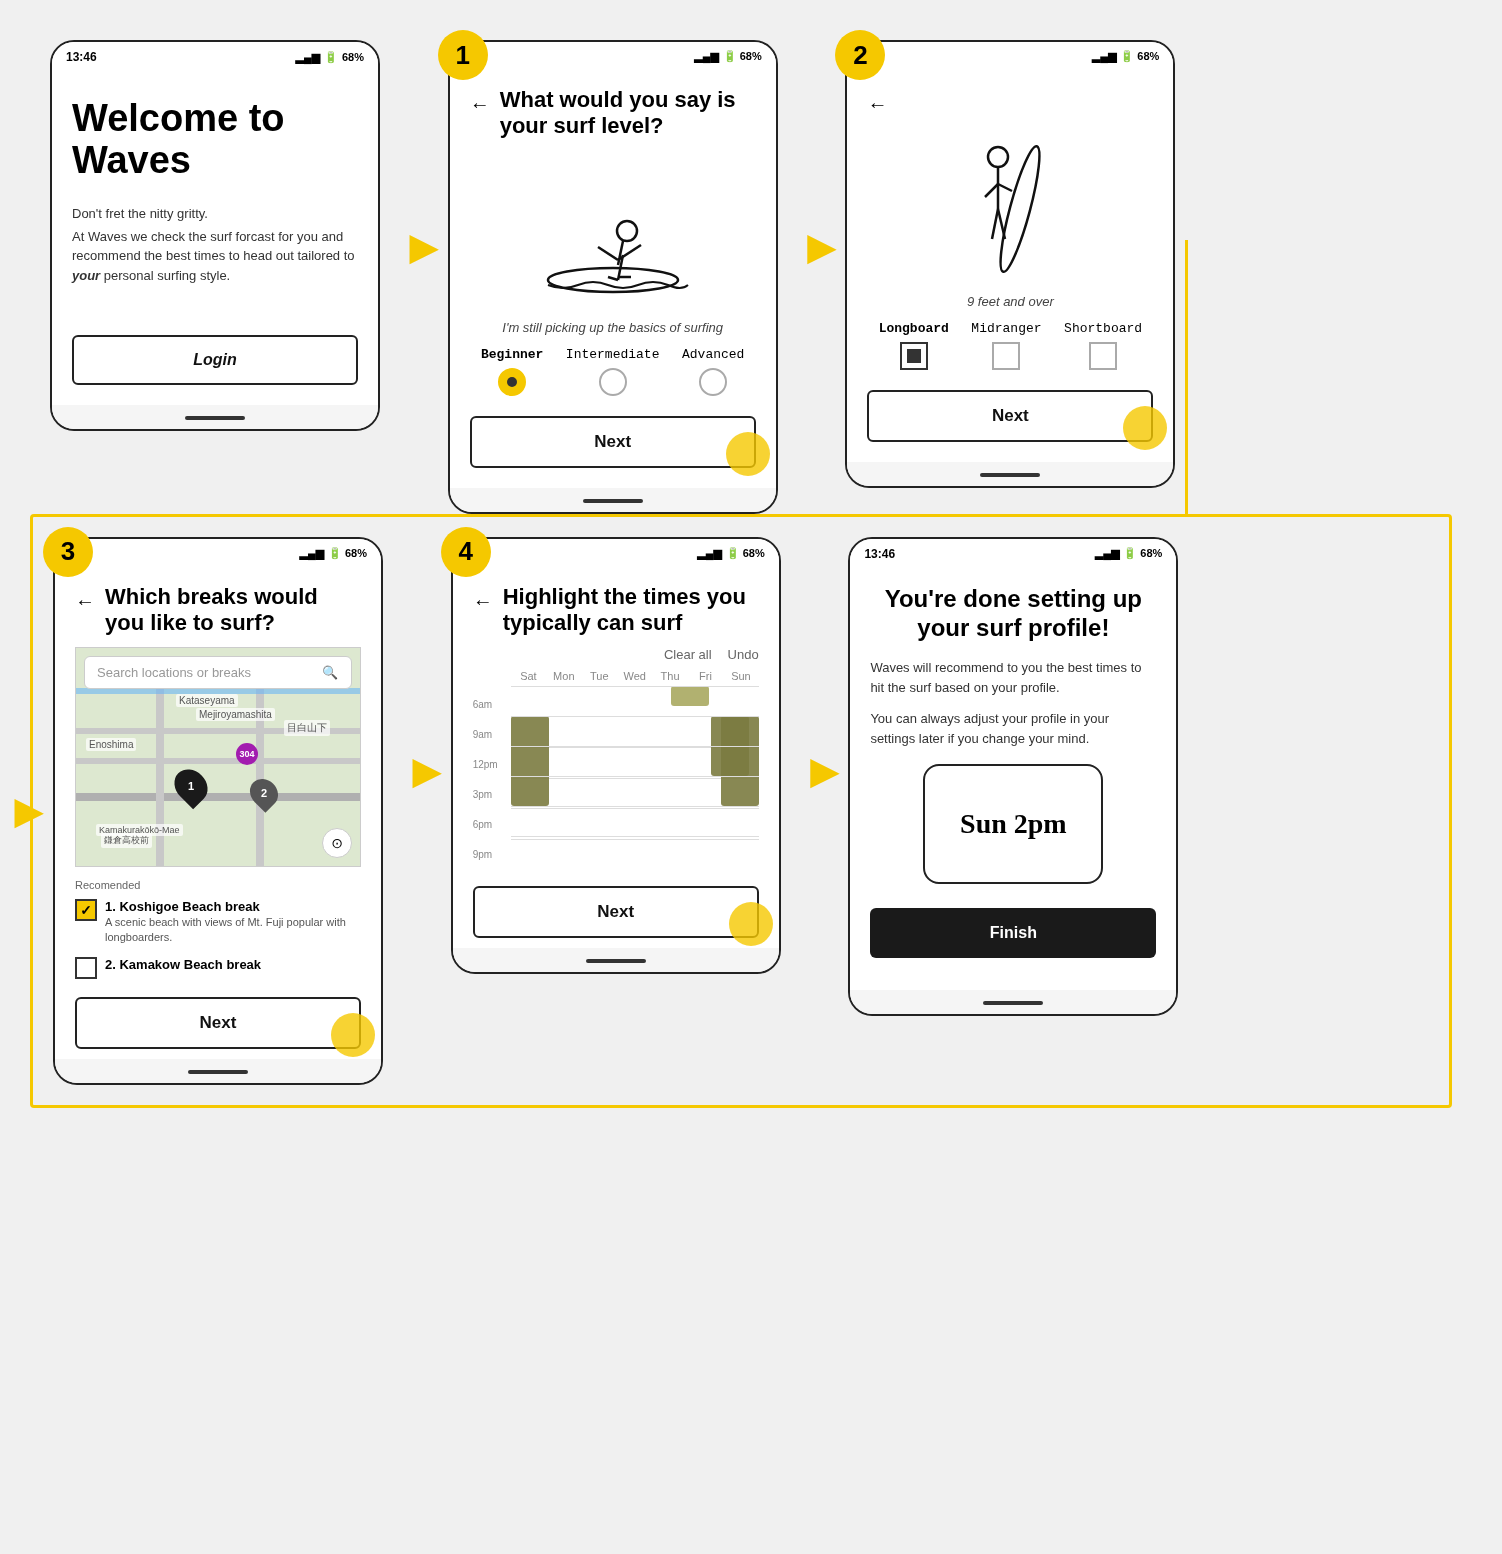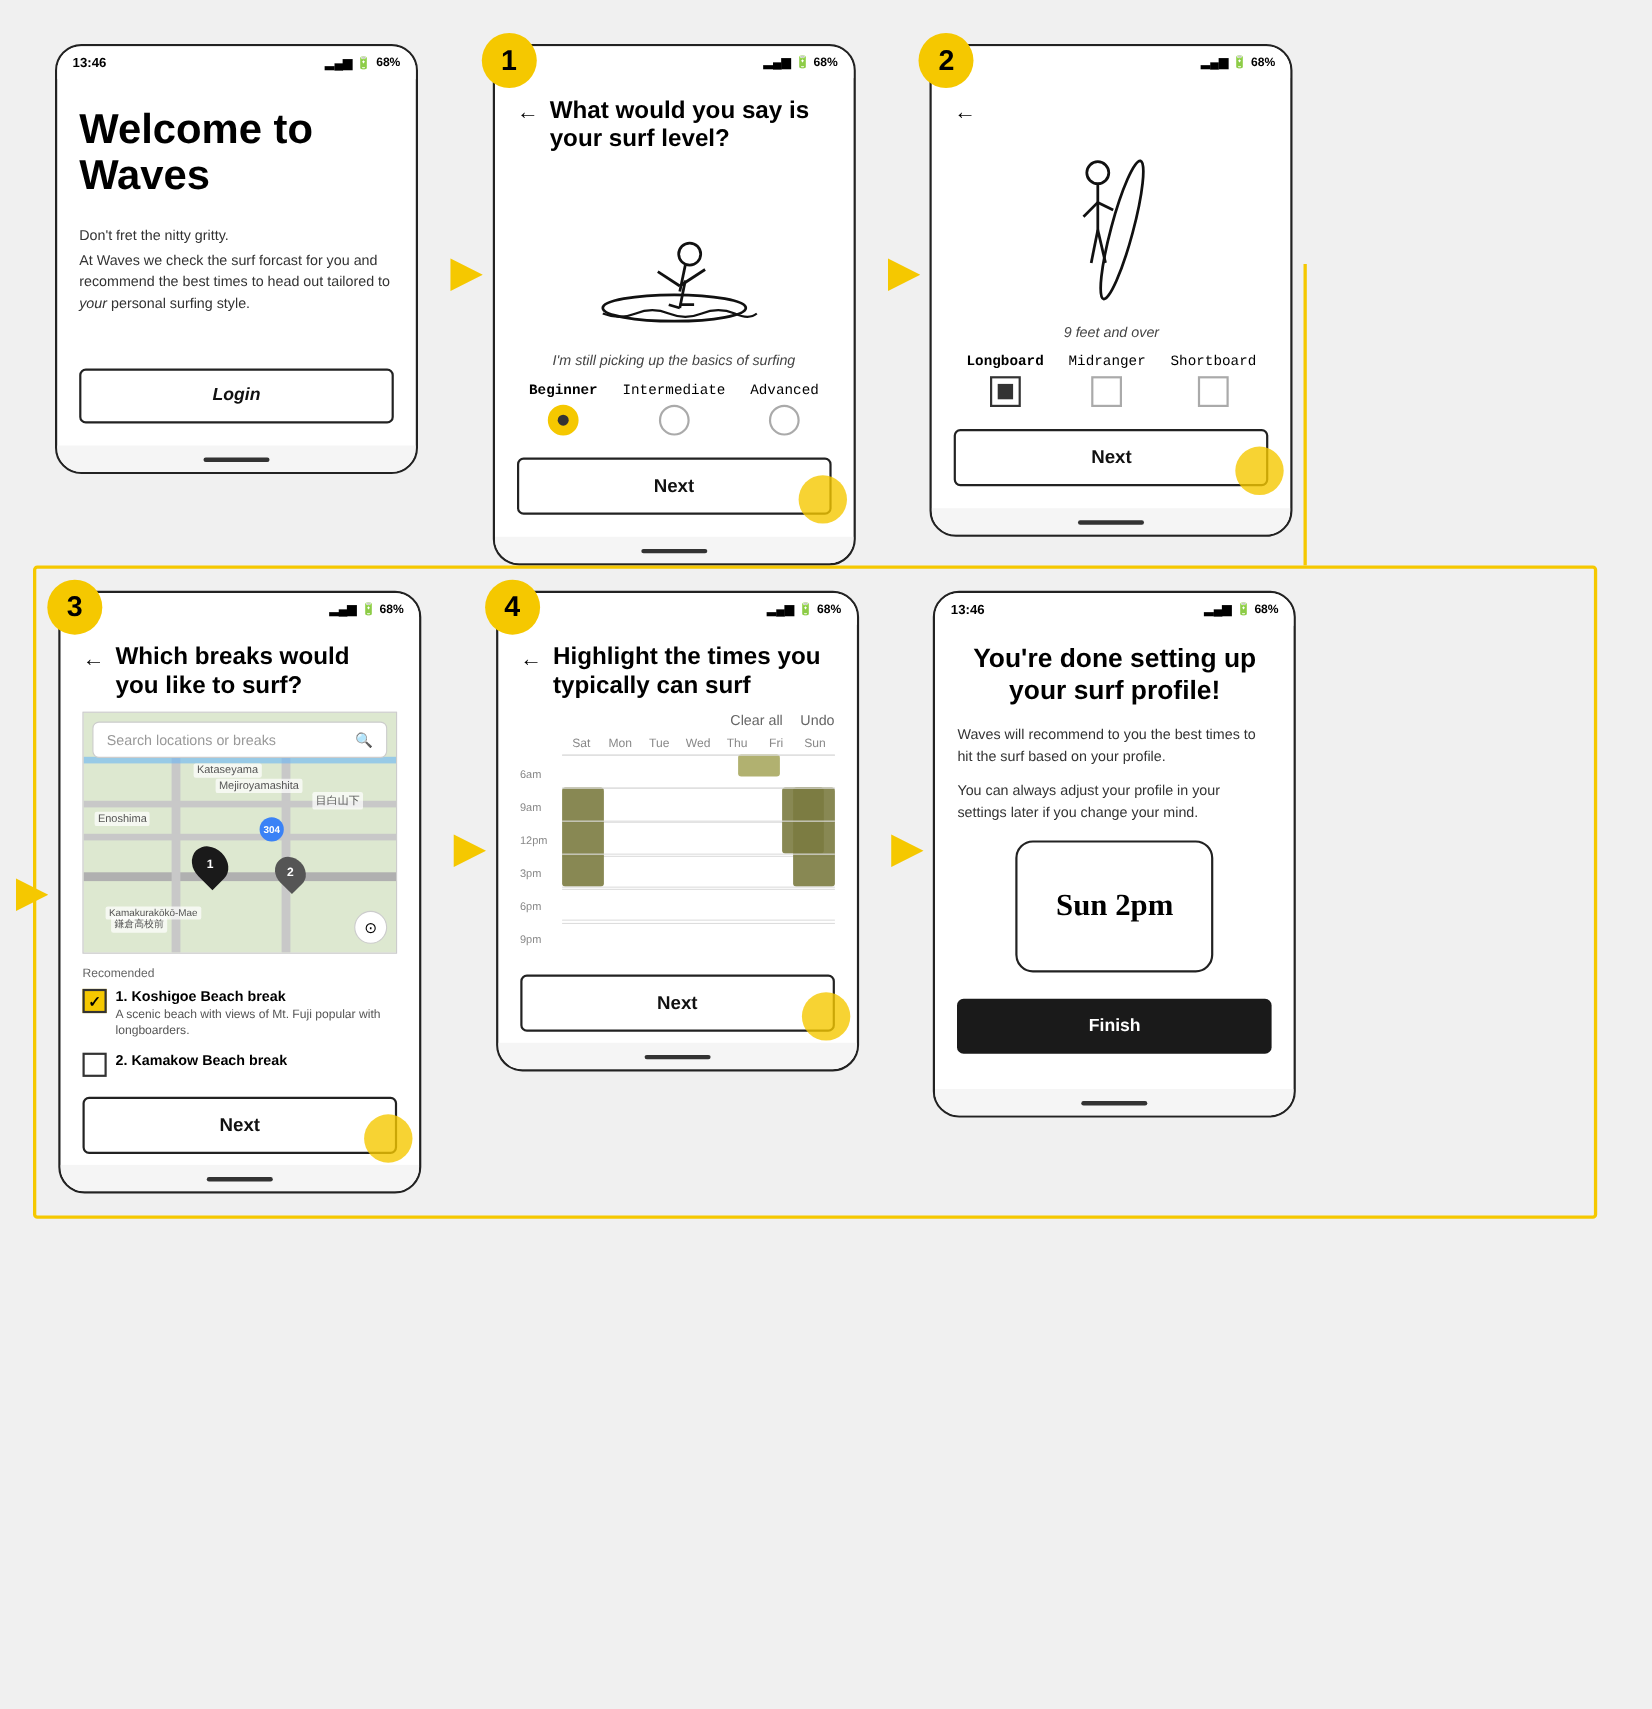--- a/index.html
+++ b/index.html
@@ -57,20 +57,21 @@
       margin-bottom: 6px;
     }
     .welcome-desc {
       font-size: 13px;
       color: #333;
       line-height: 1.5;
       margin-bottom: 50px;
     }
     .welcome-desc em {
       font-style: italic;
+      font-weight: bold;
     }
 
     .btn-primary {
       display: block;
       width: 100%;
       background: #1a1a1a;
       color: #fff;
       border: none;
       border-radius: 6px;
       padding: 16px;
@@ -681,21 +682,21 @@
             <div class="map-road map-road-v" style="top:40px; left:180px; bottom:0; background:#c8c8c8;"></div>
             <div style="position:absolute; top:40px; left:0; right:0; height:6px; background:#6BB5F5; opacity:0.6;"></div>
 
             <div class="map-label" style="top:46px; left:100px;">Kataseyama</div>
             <div class="map-label" style="top:60px; left:120px;">Mejiroyamashita</div>
             <div class="map-label" style="top:72px; right:30px;">目白山下</div>
             <div class="map-label" style="top:90px; left:10px;">Enoshima</div>
             <div class="map-label" style="bottom:30px; left:20px; font-size:9px;">Kamakurakōkō-Mae</div>
             <div class="map-label" style="bottom:18px; left:25px; font-size:9px;">鎌倉高校前</div>
 
-            <div style="position:absolute; top:95px; left:160px; width:22px; height:22px; border-radius:50%; background:#3b82f6; display:flex; align-items:center; justify-content:center; font-size:9px; font-weight:700; color:white;">304</div>
+            <div style="position:absolute; top:95px; left:160px; width:22px; height:22px; border-radius:50%; background:#a21caf; display:flex; align-items:center; justify-content:center; font-size:9px; font-weight:700; color:white;">304</div>
 
             <div style="position:absolute; top:120px; left:100px;">
               <div style="width:30px; height:36px; background:#1a1a1a; border-radius:50% 50% 50% 0; transform:rotate(-45deg); display:flex; align-items:center; justify-content:center;">
                 <span style="transform:rotate(45deg); color:#fff; font-size:11px; font-weight:700;">1</span>
               </div>
             </div>
             <div style="position:absolute; top:130px; left:175px;">
               <div style="width:26px; height:30px; background:#555; border-radius:50% 50% 50% 0; transform:rotate(-45deg); display:flex; align-items:center; justify-content:center;">
                 <span style="transform:rotate(45deg); color:#fff; font-size:11px; font-weight:700;">2</span>
               </div>

